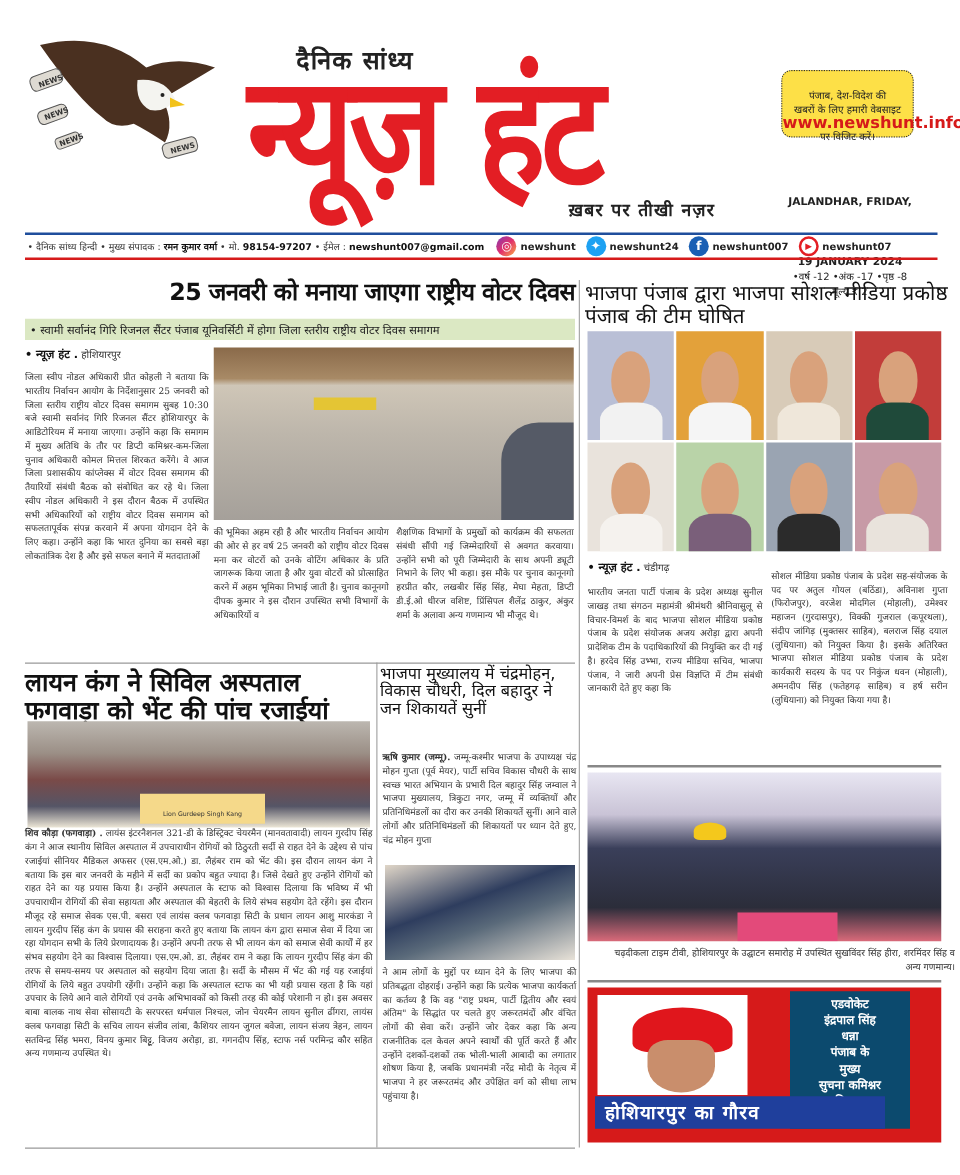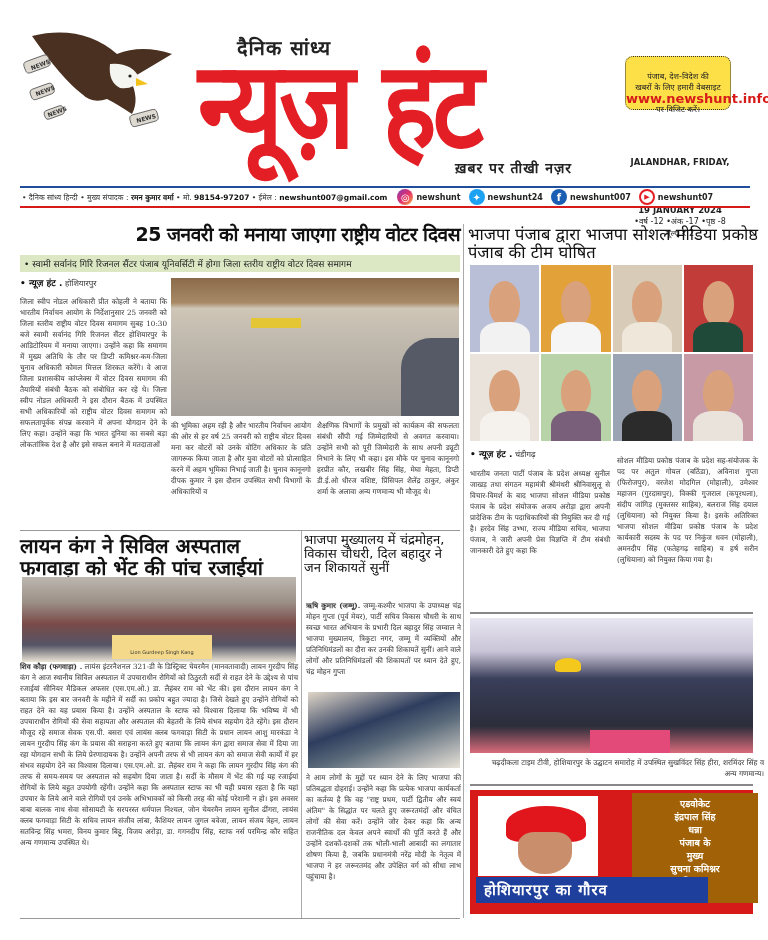--- a/index.html
+++ b/index.html
@@ -70,21 +70,21 @@
 
   
   .s5-photo { position: absolute; left: 470px; top: 618px; width: 283px; height: 135px; background: linear-gradient(180deg, #e8e6f2 0%, #c9c3d6 25%, #3a3f5a 45%, #2b2d3a 80%, #d96a7a 100%); }
   .s5-caption { position: absolute; left: 488px; top: 757px; width: 276px; font-size: 7.4px; text-align: right; }
 
   
   .ad { position: absolute; left: 470px; top: 790px; width: 283px; height: 124px; background: #d61a1a; }
   .ad-photo { position: absolute; left: 8px; top: 6px; width: 120px; height: 80px; background: #fff; }
   .ad-turban { position: absolute; left: 28px; top: 10px; width: 80px; height: 36px; border-radius: 50% 50% 20% 20%; background: #e0161c; }
   .ad-face { position: absolute; left: 40px; top: 36px; width: 54px; height: 42px; border-radius: 30% 30% 50% 50%; background: #c98e6c; }
-  .ad-panel { position: absolute; left: 162px; top: 3px; width: 126px; height: 110px; background: #a16207; color: #fff; font-family: "DejaVu Sans", sans-serif; font-weight: bold; font-size: 9.5px; line-height: 13px; text-align: center; padding-top: 4px; }
+  .ad-panel { position: absolute; left: 162px; top: 3px; width: 96px; height: 110px; background: #0c4a6e; color: #fff; font-family: "DejaVu Sans", sans-serif; font-weight: bold; font-size: 9.5px; line-height: 13px; text-align: center; padding-top: 4px; }
   .ad-banner { position: absolute; left: 6px; top: 87px; width: 232px; height: 26px; background: #1f3f9c; color: #fff; font-family: "DejaVu Sans", sans-serif; font-weight: bold; font-size: 15px; line-height: 26px; padding-left: 8px; letter-spacing: 1px; }
 </style>
 </head>
 <body>
 
 <div class="masthead">
   <svg class="eagle" viewBox="0 0 150 120">
     <path d="M10 12 Q60 0 95 30 Q120 20 150 30 Q125 45 108 55 Q118 75 110 90 Q95 80 85 75 Q70 80 60 70 Q40 55 10 12Z" fill="#4a3020"></path>
     <path d="M88 40 Q110 38 118 55 Q112 66 98 64 Q86 58 88 40Z" fill="#f4f4f0"></path>
     <path d="M114 54 L126 60 L114 62Z" fill="#f2c21a"></path>

